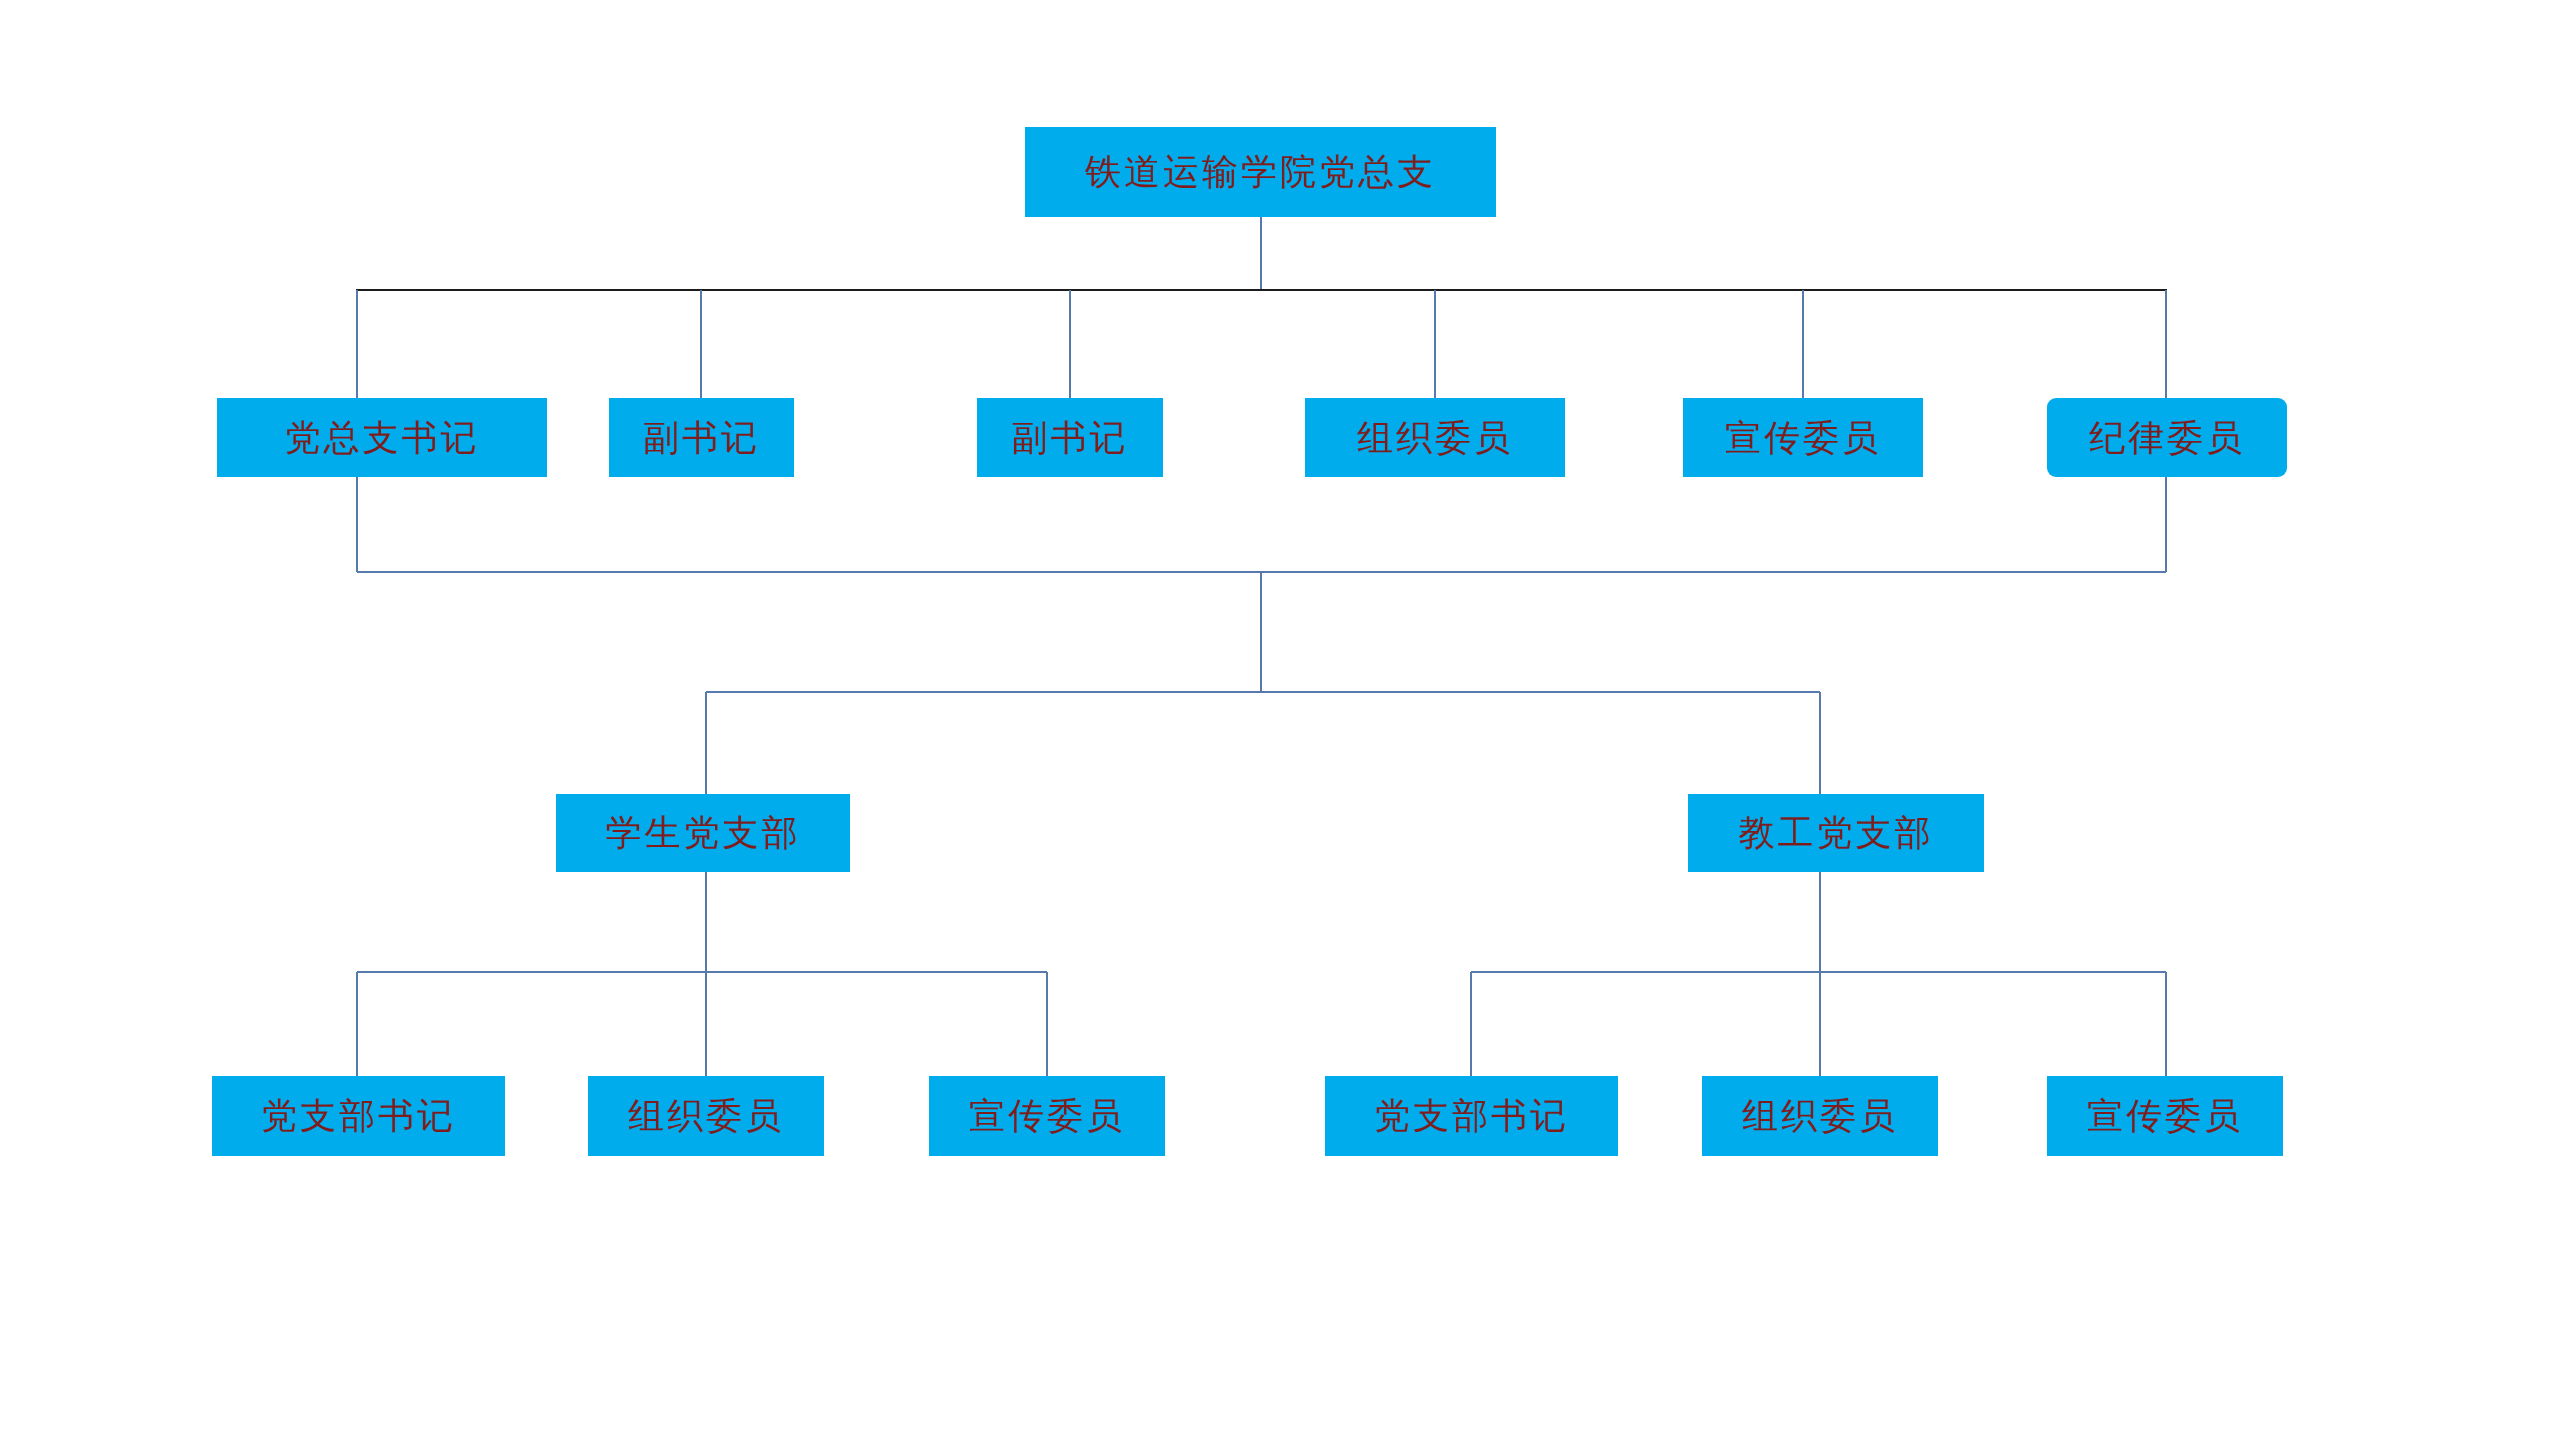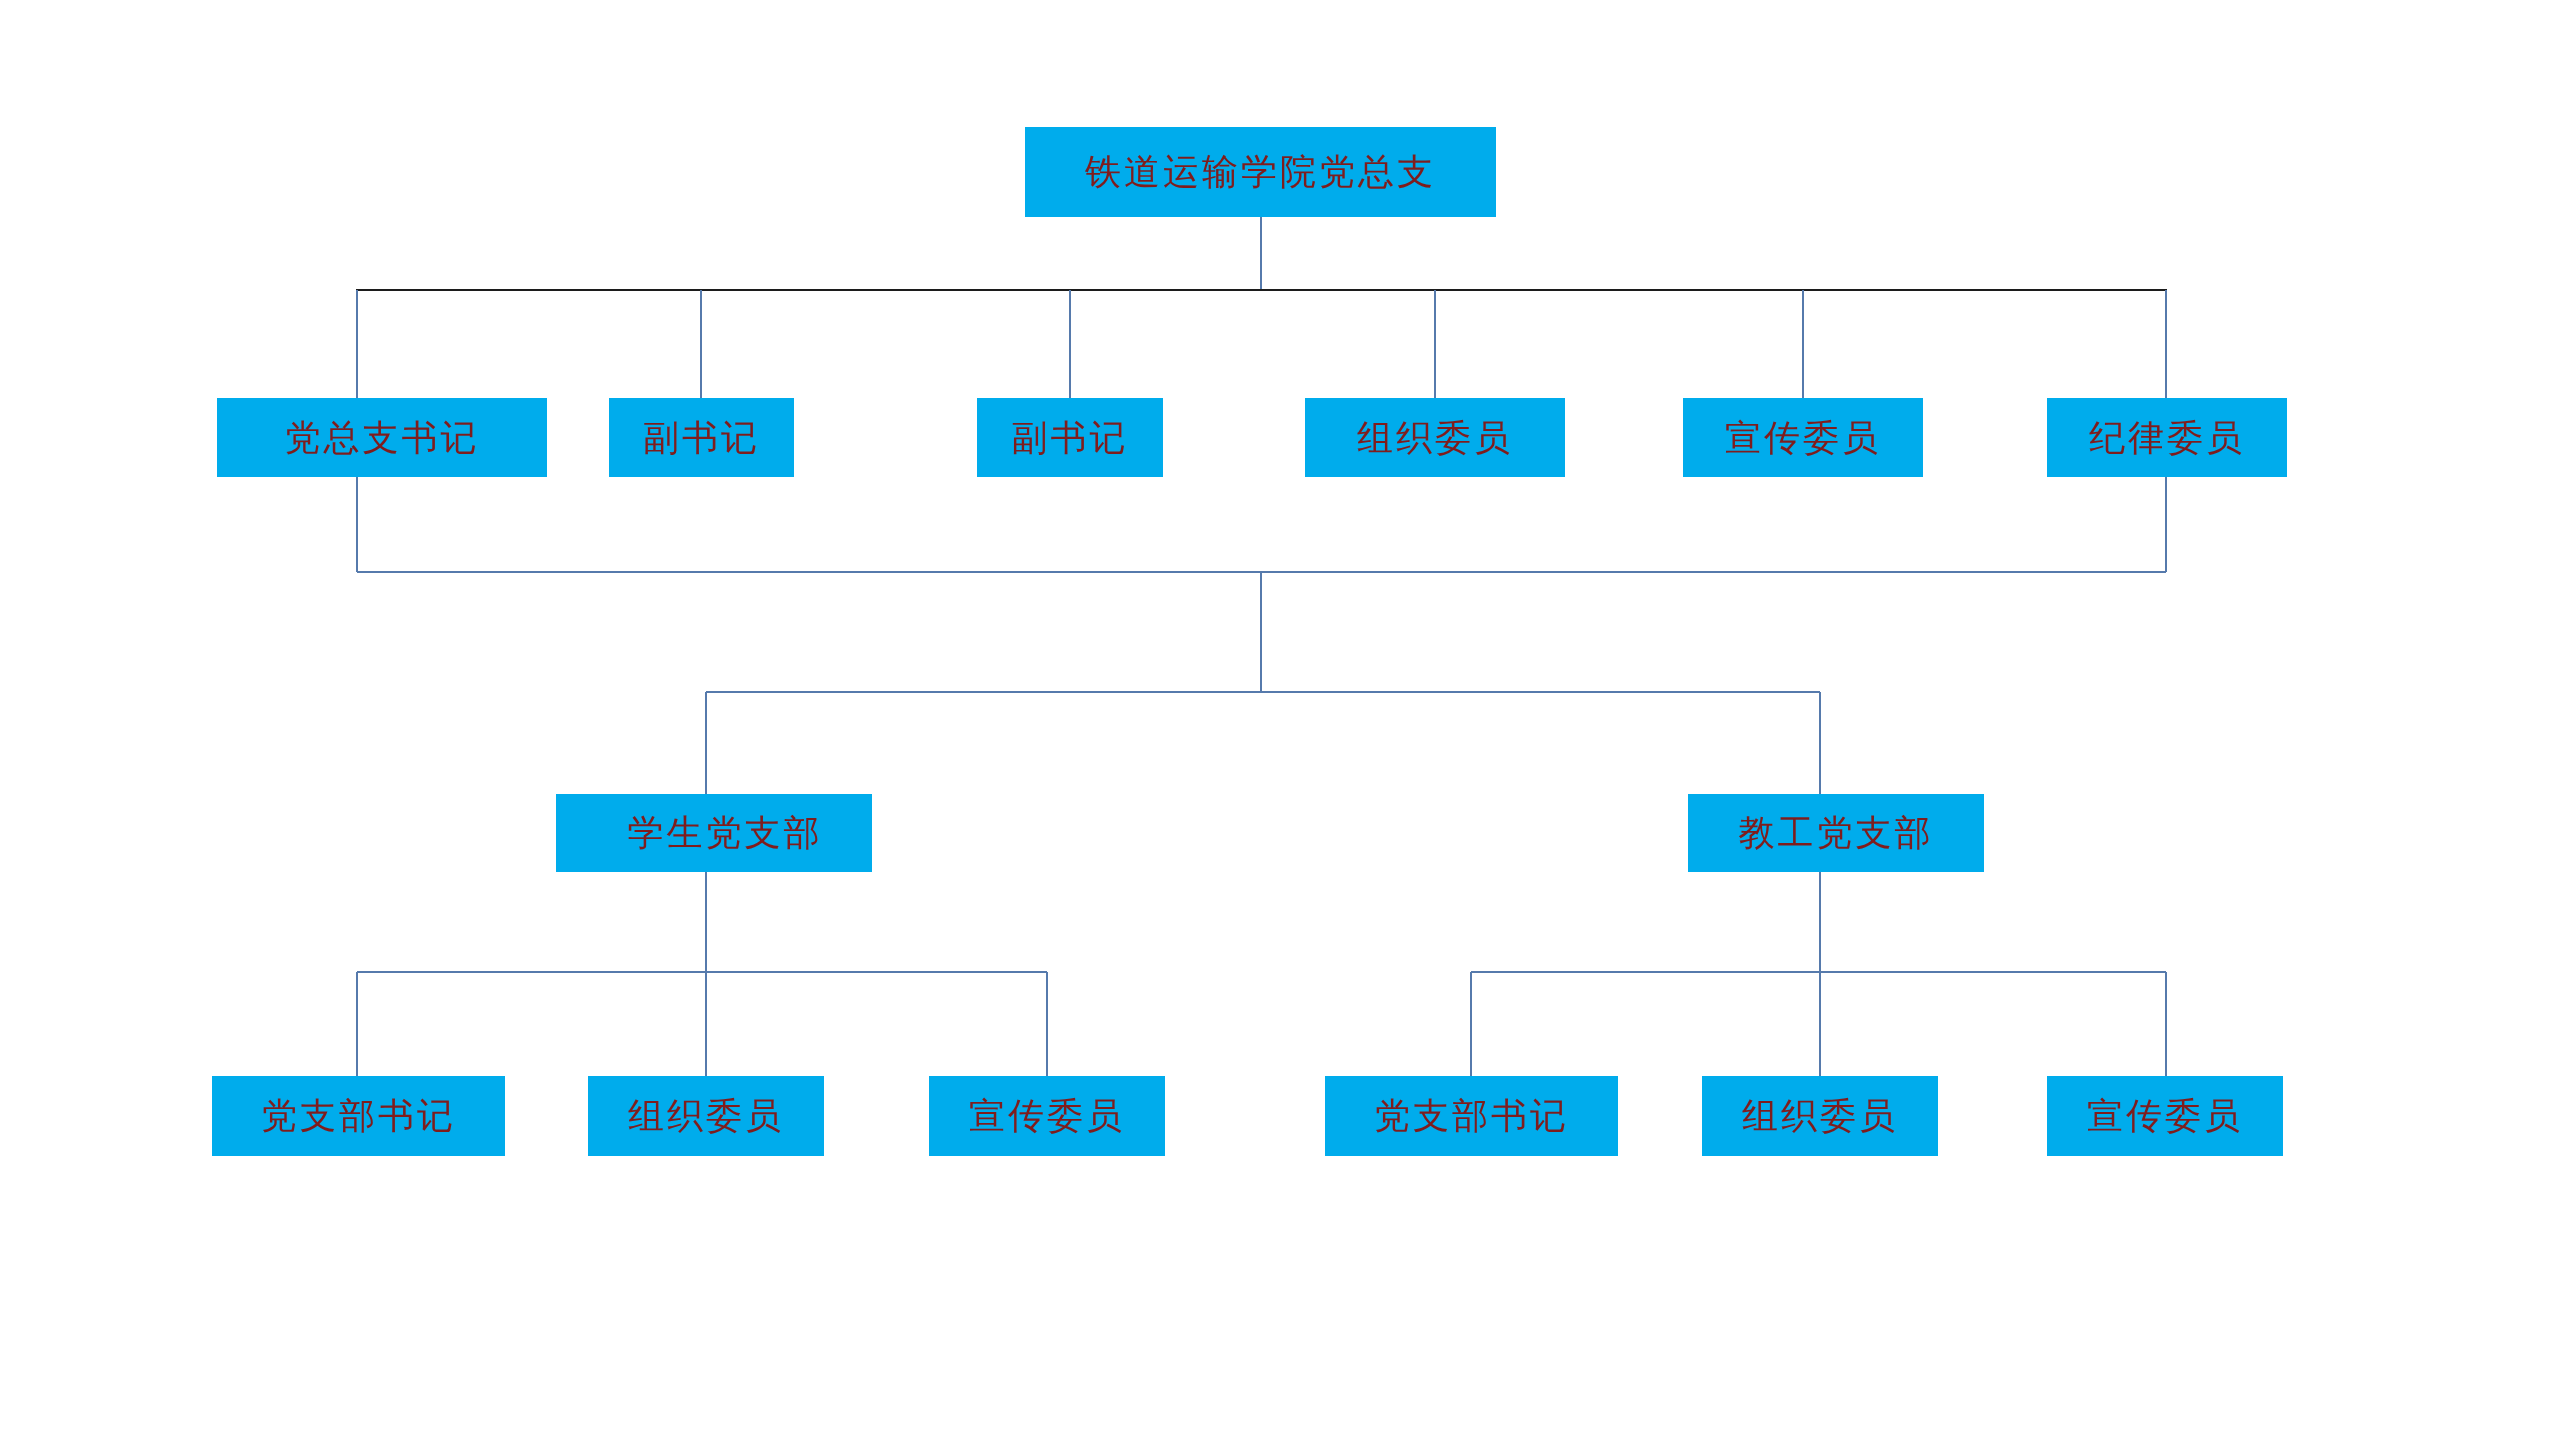--- a/index.html
+++ b/index.html
@@ -82,23 +82,23 @@
     <line class="line-blue" x1="2166" y1="972" x2="2166" y2="1076"></line>
   </svg>
 
   <div class="node" style="left:1025px; top:127px; width:471px; height:90px;">铁道运输学院党总支</div>
 
   <div class="node" style="left:217px; top:398px; width:330px; height:79px;">党总支书记</div>
   <div class="node" style="left:609px; top:398px; width:185px; height:79px;">副书记</div>
   <div class="node" style="left:977px; top:398px; width:186px; height:79px;">副书记</div>
   <div class="node" style="left:1305px; top:398px; width:260px; height:79px;">组织委员</div>
   <div class="node" style="left:1683px; top:398px; width:240px; height:79px;">宣传委员</div>
-  <div class="node" style="left:2047px; top:398px; width:240px; height:79px;">纪律委员</div>
+  <div class="node" style="left:2047px; top:398px; width:240px; height:79px;border-radius:9px;">纪律委员</div>
 
-  <div class="node" style="left:556px; top:794px; width:294px; height:78px;padding-left:22px;">学生党支部</div>
+  <div class="node" style="left:556px; top:794px; width:294px; height:78px;">学生党支部</div>
   <div class="node" style="left:1672px; top:794px; width:296px; height:78px;margin-left:16px;">教工党支部</div>
 
   <div class="node" style="left:212px; top:1076px; width:293px; height:80px;">党支部书记</div>
   <div class="node" style="left:588px; top:1076px; width:236px; height:80px;">组织委员</div>
   <div class="node" style="left:929px; top:1076px; width:236px; height:80px;">宣传委员</div>
 
   <div class="node" style="left:1325px; top:1076px; width:293px; height:80px;">党支部书记</div>
   <div class="node" style="left:1702px; top:1076px; width:236px; height:80px;">组织委员</div>
   <div class="node" style="left:2047px; top:1076px; width:236px; height:80px;">宣传委员</div>
 

